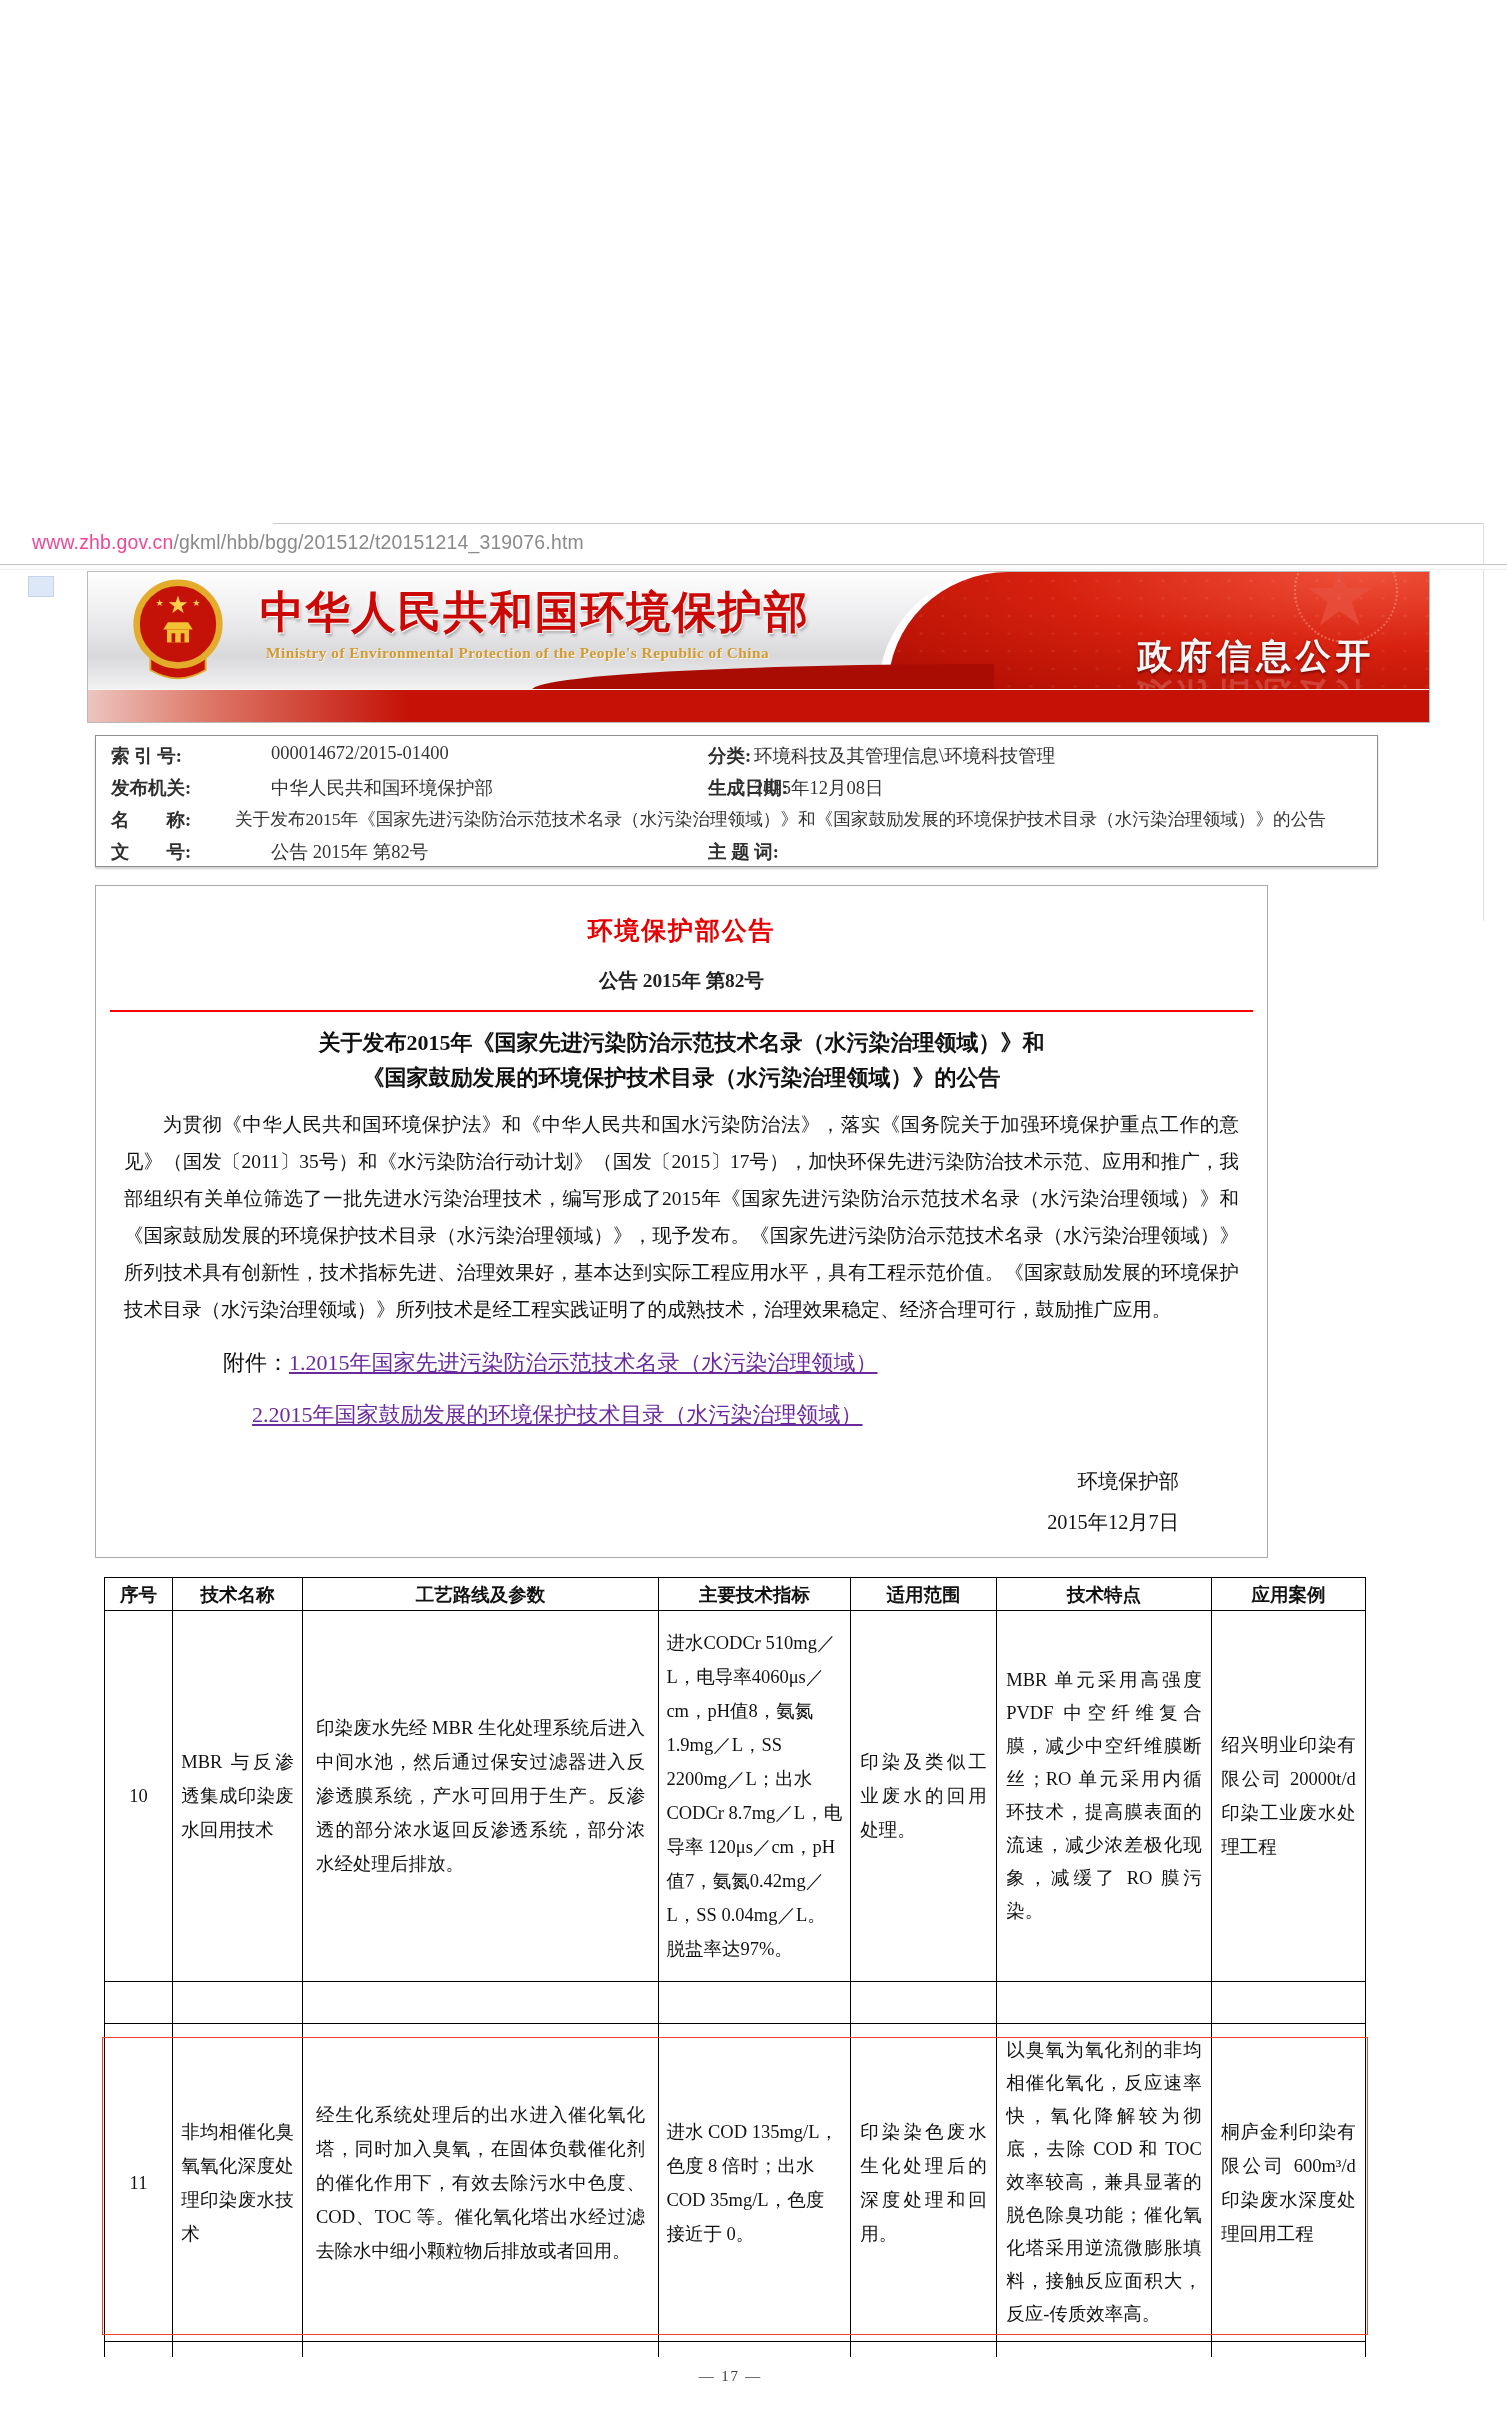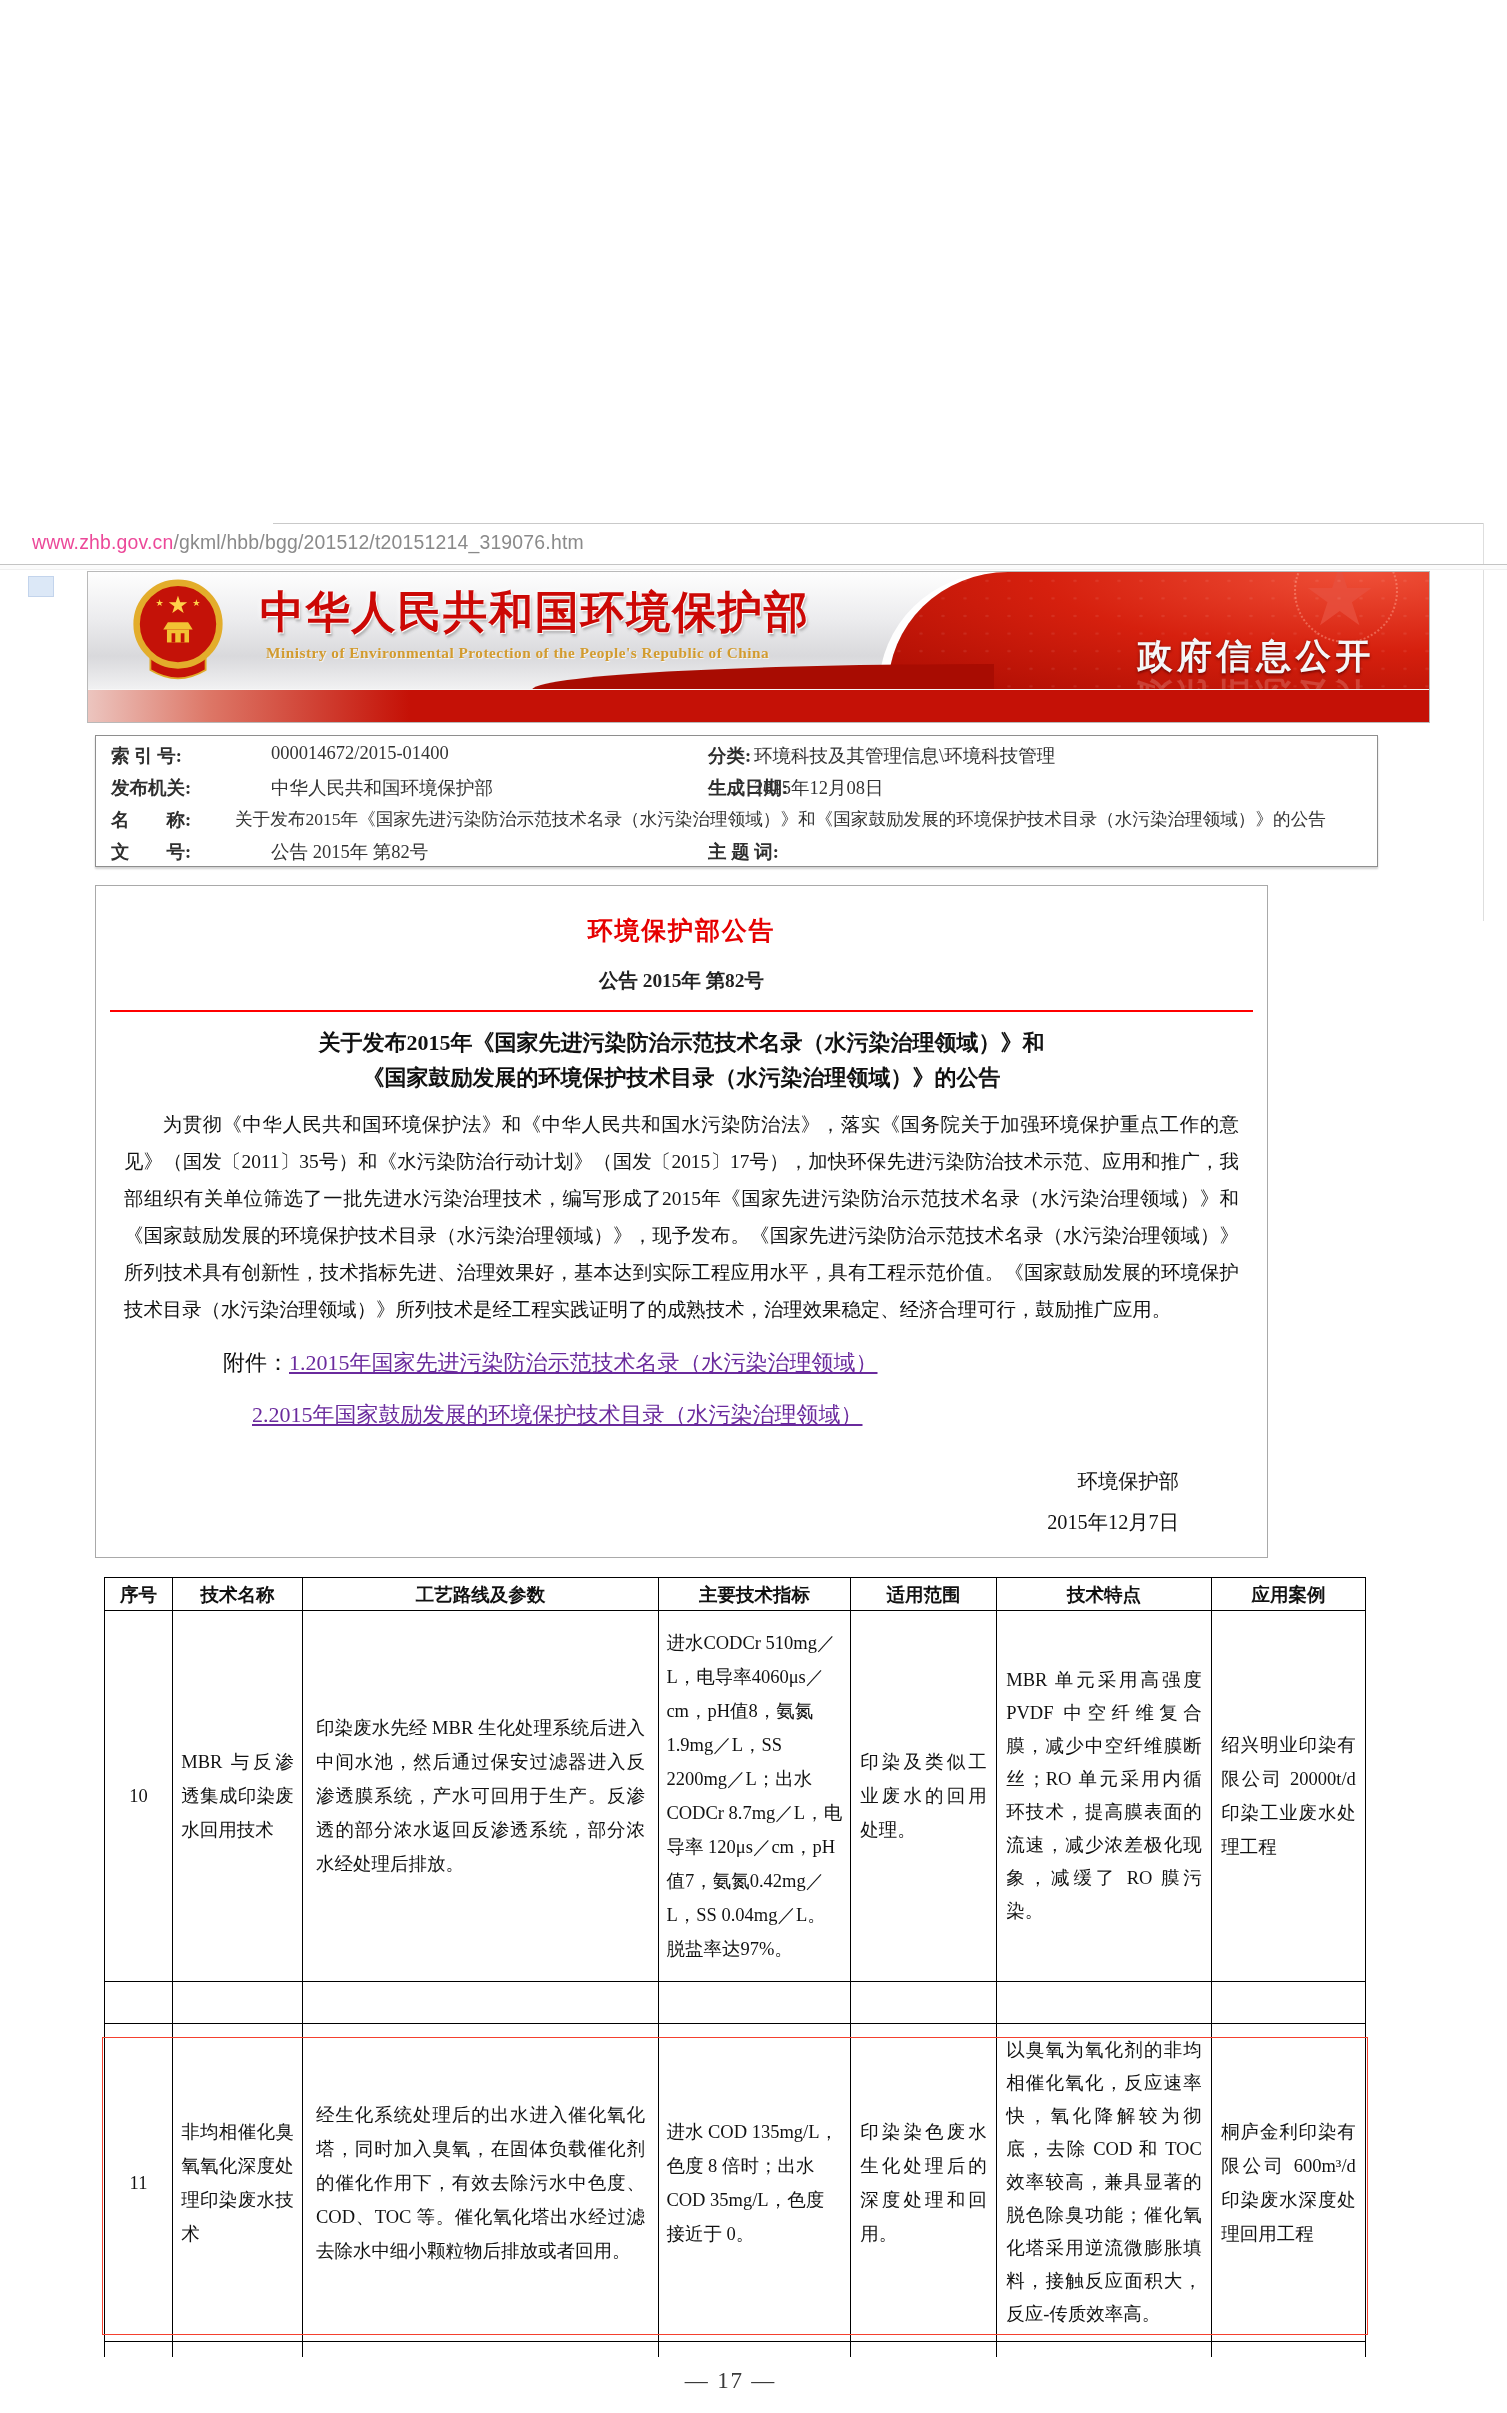--- a/index.html
+++ b/index.html
@@ -90,21 +90,21 @@
   td.c-feat{text-align:justify;padding:3.7px 9.2px;line-height:33px;}
   td.c-case{text-align:justify;padding:3.7px 9.2px;}
   tr.r-main td{height:371px;}
   tr.r-main2 td{height:318px;}
   tr.r-spacer td{height:42px;padding:0;}
   tr.r-stub td{height:15.7px;padding:0;border-bottom:none;}
   .red-highlight{position:absolute;left:102px;top:2037px;width:1266px;height:298px;
             border:1.8px solid #f5402e;box-sizing:border-box;pointer-events:none;}
 
   .page-number{position:absolute;left:0;top:2368px;width:1461px;text-align:center;
-            font-size:23px;letter-spacing:1.8px;color:#3a3a3a;}
+            font-size:15px;letter-spacing:1.8px;color:#3a3a3a;}
 </style>
 </head>
 <body>
 
 <div class="screen">
 
   <div class="win-top-line"></div>
   <div class="win-right-line"></div>
   <div class="url-text"><span class="url-host">www.zhb.gov.cn</span><span class="url-path">/gkml/hbb/bgg/201512/t20151214_319076.htm</span></div>
   <div class="url-sep"></div>

